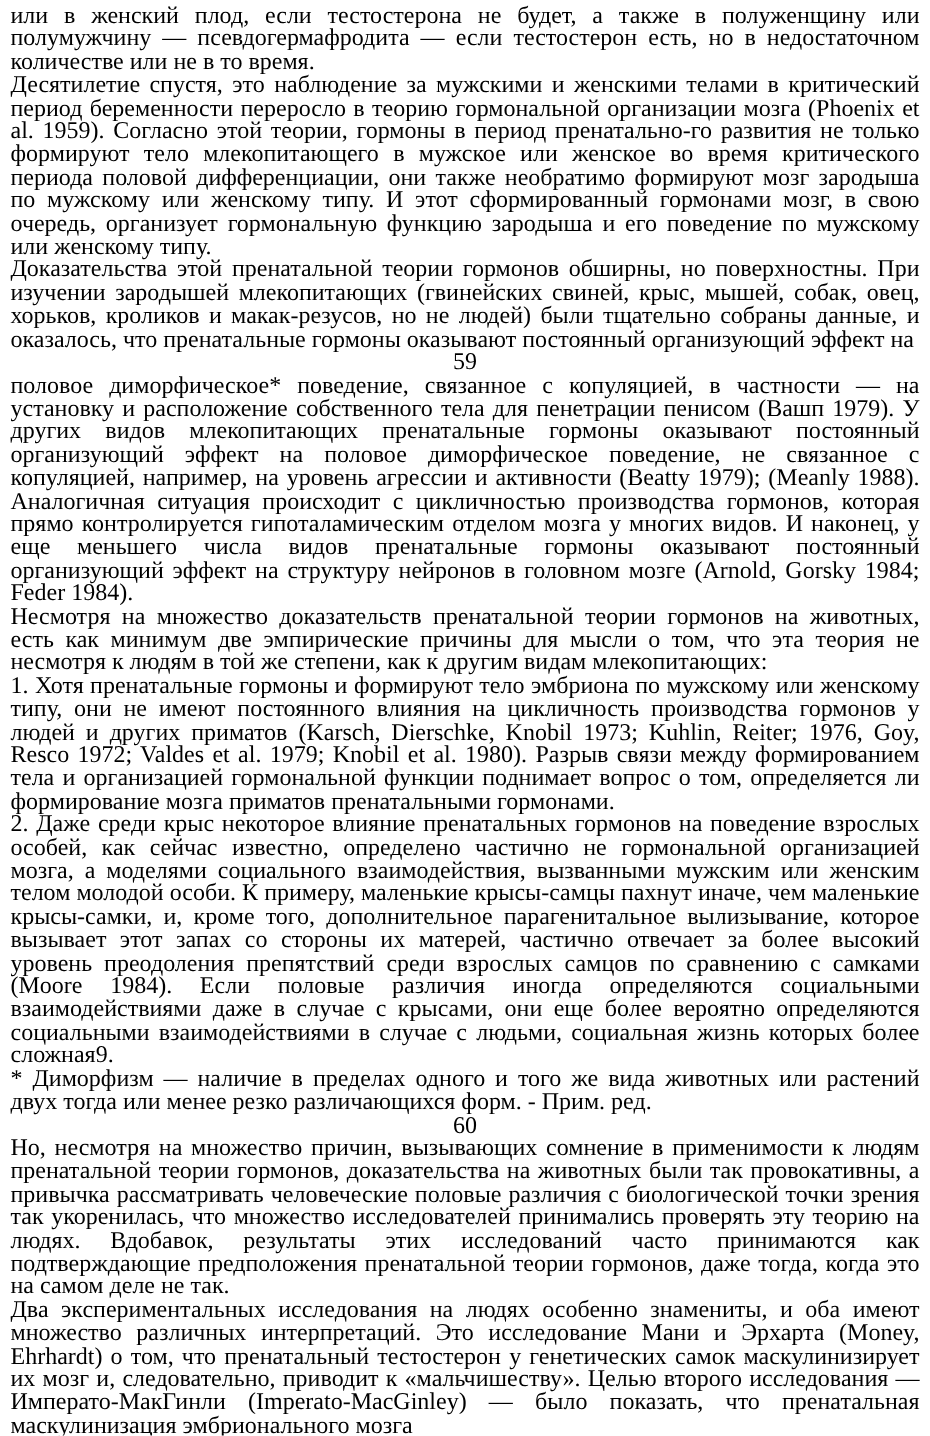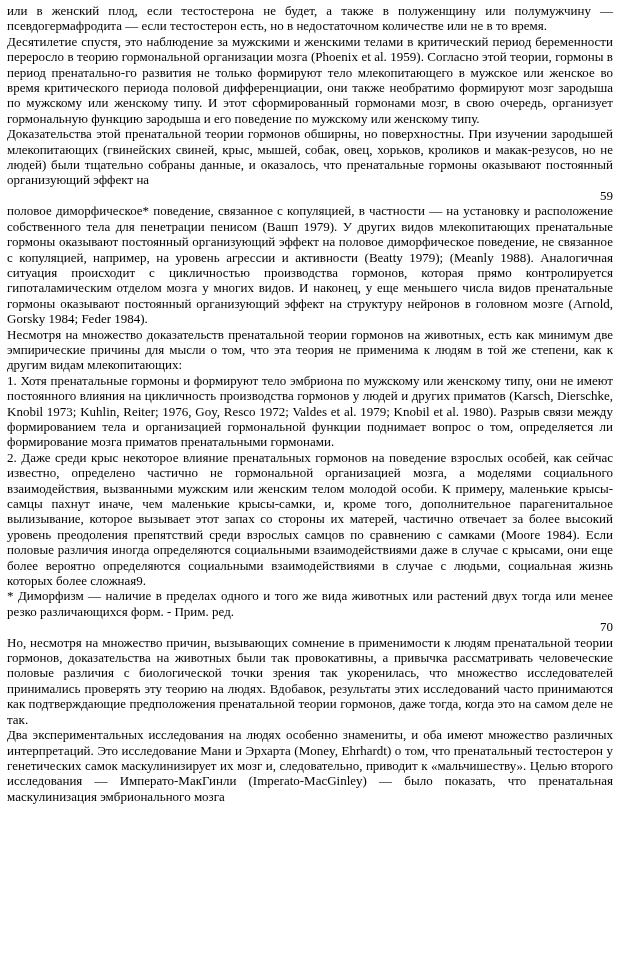--- a/index.html
+++ b/index.html
@@ -11,44 +11,44 @@
     width: 620px;
     height: 957px;
     overflow: hidden;
   }
   .page {
     box-sizing: border-box;
     width: 620px;
     height: 683px;
     padding: 3px 7px 3px 7px;
     font-family: "Liberation Serif", "DejaVu Serif", serif;
-    font-size: 13px;
+    font-size: 16px;
     line-height: 15.4px;
     color: #000000;
     background: #ffffff;
   }
   .page p {
     margin: 0;
     padding: 0;
     text-align: justify;
     text-justify: inter-word;
   }
   .page p.page-number {
-    text-align: right;
+    text-align: center;
   }
 </style>
 </head>
 <body>
 
 <div class="page">
   <p class="body">или в женский плод, если тестостерона не будет, а также в полуженщину или полумужчину — псевдогермафродита — если тестостерон есть, но в недостаточном количестве или не в то время.</p>
   <p class="body">Десятилетие спустя, это наблюдение за мужскими и женскими телами в критический период беременности переросло в теорию гормональной организации мозга (Phoenix et al. 1959). Согласно этой теории, гормоны в период пренатально-го развития не только формируют тело млекопитающего в мужское или женское во время критического периода половой дифференциации, они также необратимо формируют мозг зародыша по мужскому или женскому типу. И этот сформированный гормонами мозг, в свою очередь, организует гормональную функцию зародыша и его поведение по мужскому или женскому типу.</p>
   <p class="body">Доказательства этой пренатальной теории гормонов обширны, но поверхностны. При изучении зародышей млекопитающих (гвинейских свиней, крыс, мышей, собак, овец, хорьков, кроликов и макак-резусов, но не людей) были тщательно собраны данные, и оказалось, что пренатальные гормоны оказывают постоянный организующий эффект на</p>
   <p class="page-number">59</p>
   <p class="body">половое диморфическое* поведение, связанное с копуляцией, в частности — на установку и расположение собственного тела для пенетрации пенисом (Вашп 1979). У других видов млекопитающих пренатальные гормоны оказывают постоянный организующий эффект на половое диморфическое поведение, не связанное с копуляцией, например, на уровень агрессии и активности (Beatty 1979); (Meanly 1988). Аналогичная ситуация происходит с цикличностью производства гормонов, которая прямо контролируется гипоталамическим отделом мозга у многих видов. И наконец, у еще меньшего числа видов пренатальные гормоны оказывают постоянный организующий эффект на структуру нейронов в головном мозге (Arnold, Gorsky 1984; Feder 1984).</p>
-  <p class="body">Несмотря на множество доказательств пренатальной теории гормонов на животных, есть как минимум две эмпирические причины для мысли о том, что эта теория не применима к людям в той же степени, как к другим видам млекопитающих:</p>
+  <p class="body">Несмотря на множество доказательств пренатальной теории гормонов на животных, есть как минимум две эмпирические причины для мысли о том, что эта теория не несмотря к людям в той же степени, как к другим видам млекопитающих:</p>
   <p class="list-item">1. Хотя пренатальные гормоны и формируют тело эмбриона по мужскому или женскому типу, они не имеют постоянного влияния на цикличность производства гормонов у людей и других приматов (Karsch, Dierschke, Knobil 1973; Kuhlin, Reiter; 1976, Goy, Resco 1972; Valdes et al. 1979; Knobil et al. 1980). Разрыв связи между формированием тела и организацией гормональной функции поднимает вопрос о том, определяется ли формирование мозга приматов пренатальными гормонами.</p>
   <p class="list-item">2. Даже среди крыс некоторое влияние пренатальных гормонов на поведение взрослых особей, как сейчас известно, определено частично не гормональной организацией мозга, а моделями социального взаимодействия, вызванными мужским или женским телом молодой особи. К примеру, маленькие крысы-самцы пахнут иначе, чем маленькие крысы-самки, и, кроме того, дополнительное парагенитальное вылизывание, которое вызывает этот запах со стороны их матерей, частично отвечает за более высокий уровень преодоления препятствий среди взрослых самцов по сравнению с самками (Moore 1984). Если половые различия иногда определяются социальными взаимодействиями даже в случае с крысами, они еще более вероятно определяются социальными взаимодействиями в случае с людьми, социальная жизнь которых более сложная9.</p>
   <p class="footnote">* Диморфизм — наличие в пределах одного и того же вида животных или растений двух тогда или менее резко различающихся форм. - Прим. ред.</p>
-  <p class="page-number">70</p>
+  <p class="page-number">60</p>
   <p class="body">Но, несмотря на множество причин, вызывающих сомнение в применимости к людям пренатальной теории гормонов, доказательства на животных были так провокативны, а привычка рассматривать человеческие половые различия с биологической точки зрения так укоренилась, что множество исследователей принимались проверять эту теорию на людях. Вдобавок, результаты этих исследований часто принимаются как подтверждающие предположения пренатальной теории гормонов, даже тогда, когда это на самом деле не так.</p>
   <p class="body">Два экспериментальных исследования на людях особенно знамениты, и оба имеют множество различных интерпретаций. Это исследование Мани и Эрхарта (Money, Ehrhardt) о том, что пренатальный тестостерон у генетических самок маскулинизирует их мозг и, следовательно, приводит к «мальчишеству». Целью второго исследования — Императо-МакГинли (Imperato-MacGinley) — было показать, что пренатальная маскулинизация эмбрионального мозга</p>
 </div>
 
 </body></html>

